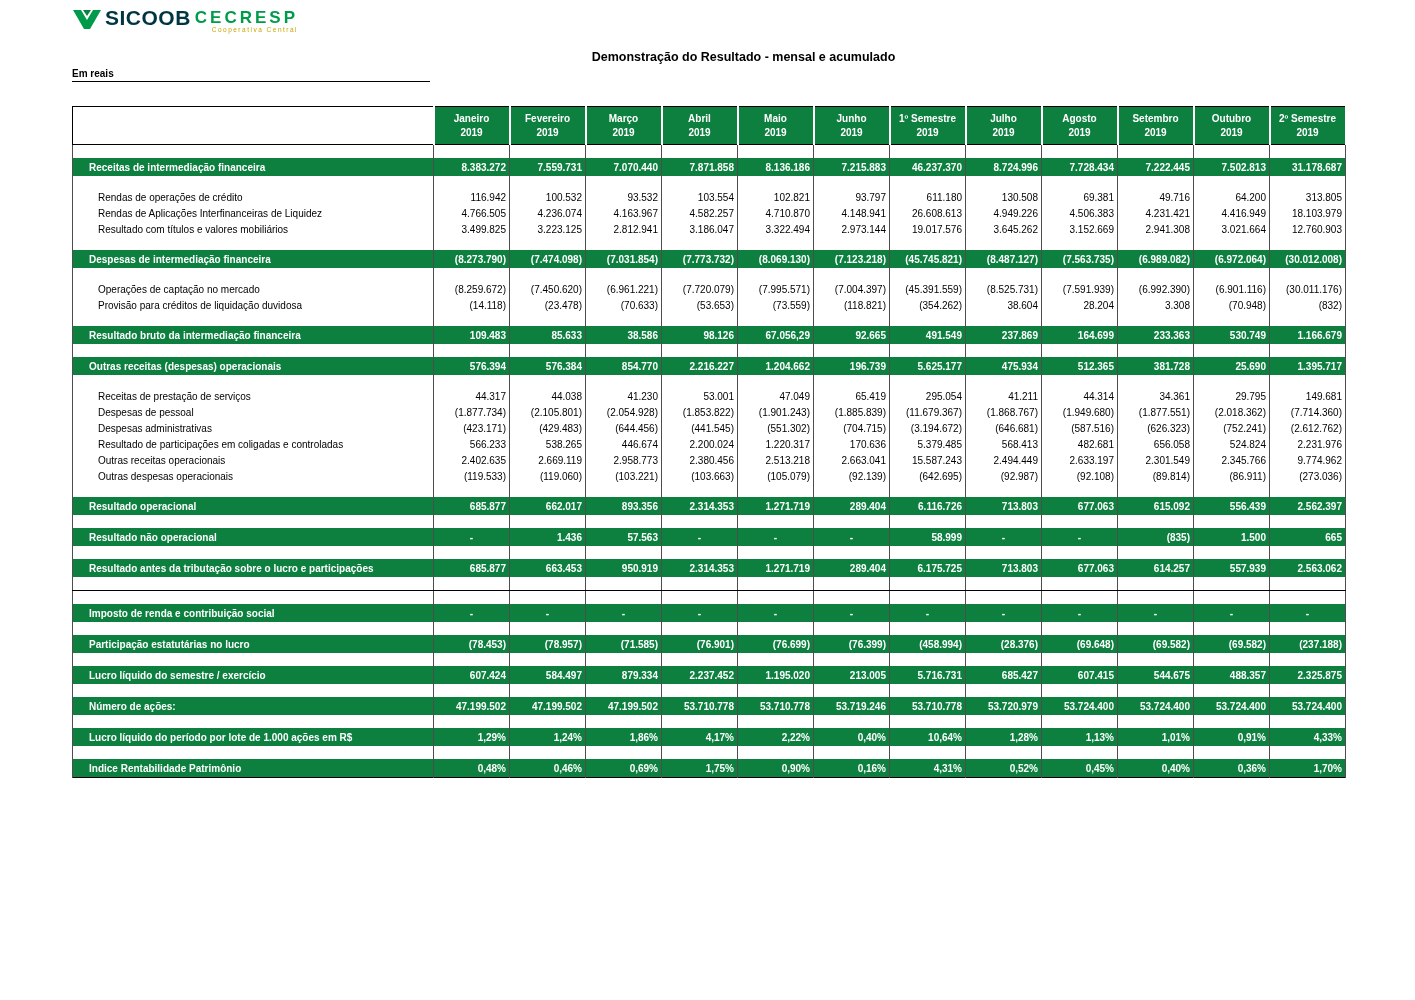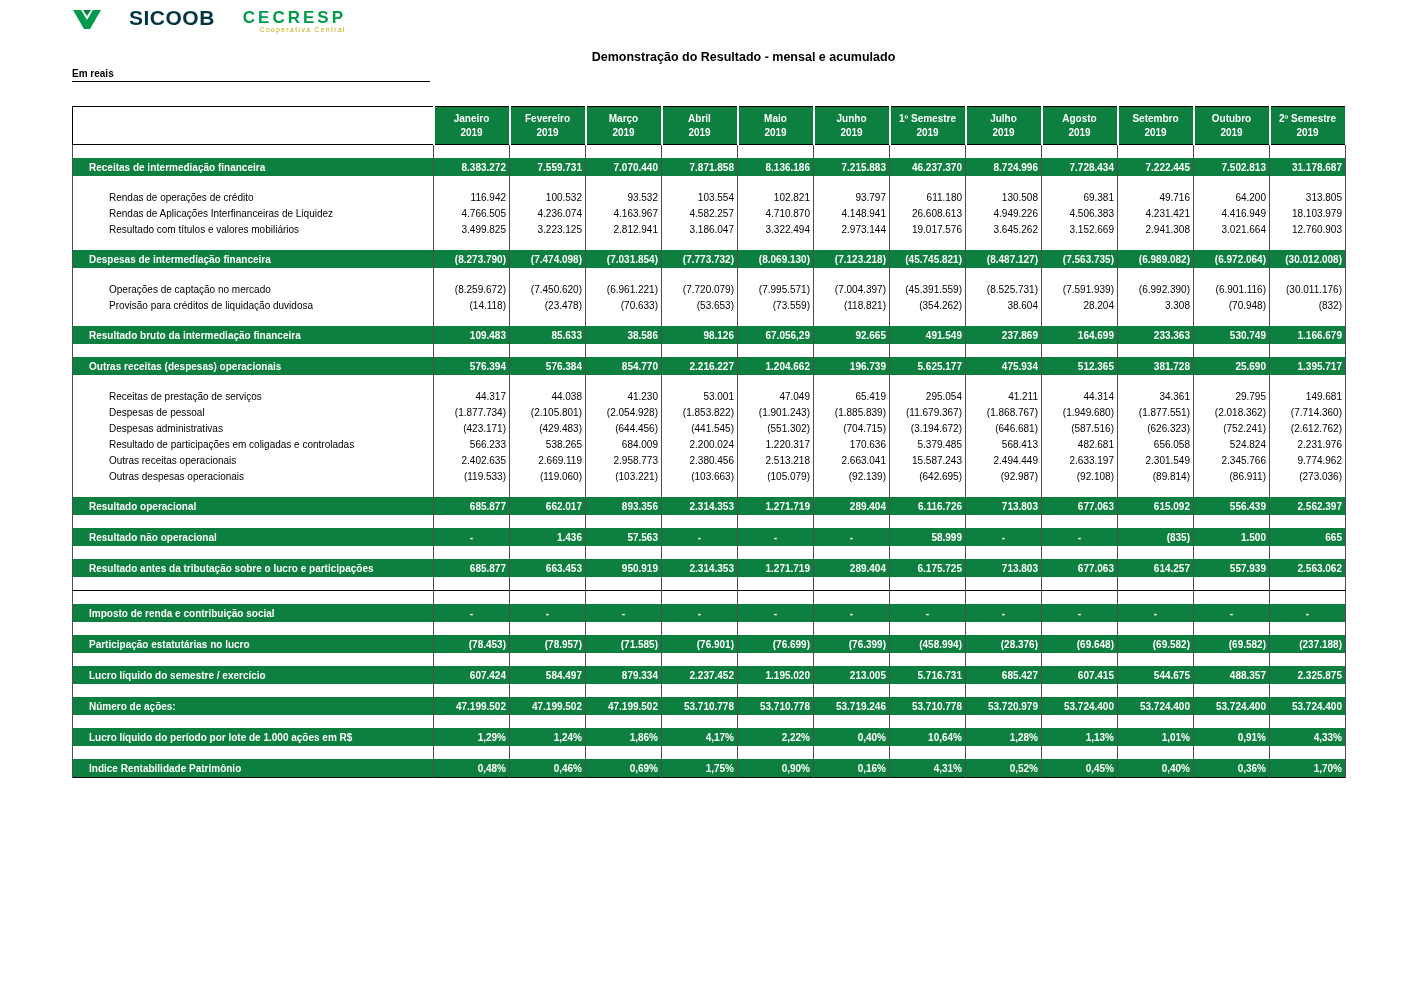--- a/index.html
+++ b/index.html
@@ -14,21 +14,20 @@
   .page {
     position: relative;
     padding: 6px 0 0 72px;
     width: 1343px;
   }
   
   .logo {
     display: flex;
     align-items: flex-start;
     height: 34px;
-    gap: 24px;
   }
   .logo-mark {
     display: inline-block;
     margin-right: 3px;
     margin-top: 2px;
   }
   .logo-sicoob {
     font-size: 21px;
     font-weight: bold;
     color: var(--logo-dark, #003641);
@@ -109,21 +108,21 @@
   }
   tr.header td {
     background: var(--green, #0d8040);
     color: #fff;
     font-weight: bold;
     height: 18px;
   }
   tr.header td.label { text-align: left; padding-left: 16px; }
   tr.header td.val   { text-align: right; padding-right: 3px; }
   tr.detail td { height: 16px; background: #fff; }
-  tr.detail td.label { text-align: left; padding-left: 36px; }
+  tr.detail td.label { text-align: left; padding-left: 25px; }
   tr.detail td.val   { text-align: right; padding-right: 3px; }
   tr.spacer td, tr.spacer_line td { height: 13px; background: #fff; }
   tr.spacer_line td { border-bottom: 1px solid #000; }
   td.dash { text-align: center !important; padding-right: 0 !important; }
 </style>
 </head>
 <body>
 
 <div class="page">
 
@@ -498,21 +497,21 @@
           <td class="val">(646.681)</td>
           <td class="val">(587.516)</td>
           <td class="val">(626.323)</td>
           <td class="val">(752.241)</td>
           <td class="val">(2.612.762)</td>
         </tr>
         <tr class="detail">
           <td class="label">Resultado de participações em coligadas e controladas</td>
           <td class="val">566.233</td>
           <td class="val">538.265</td>
-          <td class="val">684.009</td>
+          <td class="val">446.674</td>
           <td class="val">2.200.024</td>
           <td class="val">1.220.317</td>
           <td class="val">170.636</td>
           <td class="val">5.379.485</td>
           <td class="val">568.413</td>
           <td class="val">482.681</td>
           <td class="val">656.058</td>
           <td class="val">524.824</td>
           <td class="val">2.231.976</td>
         </tr>

